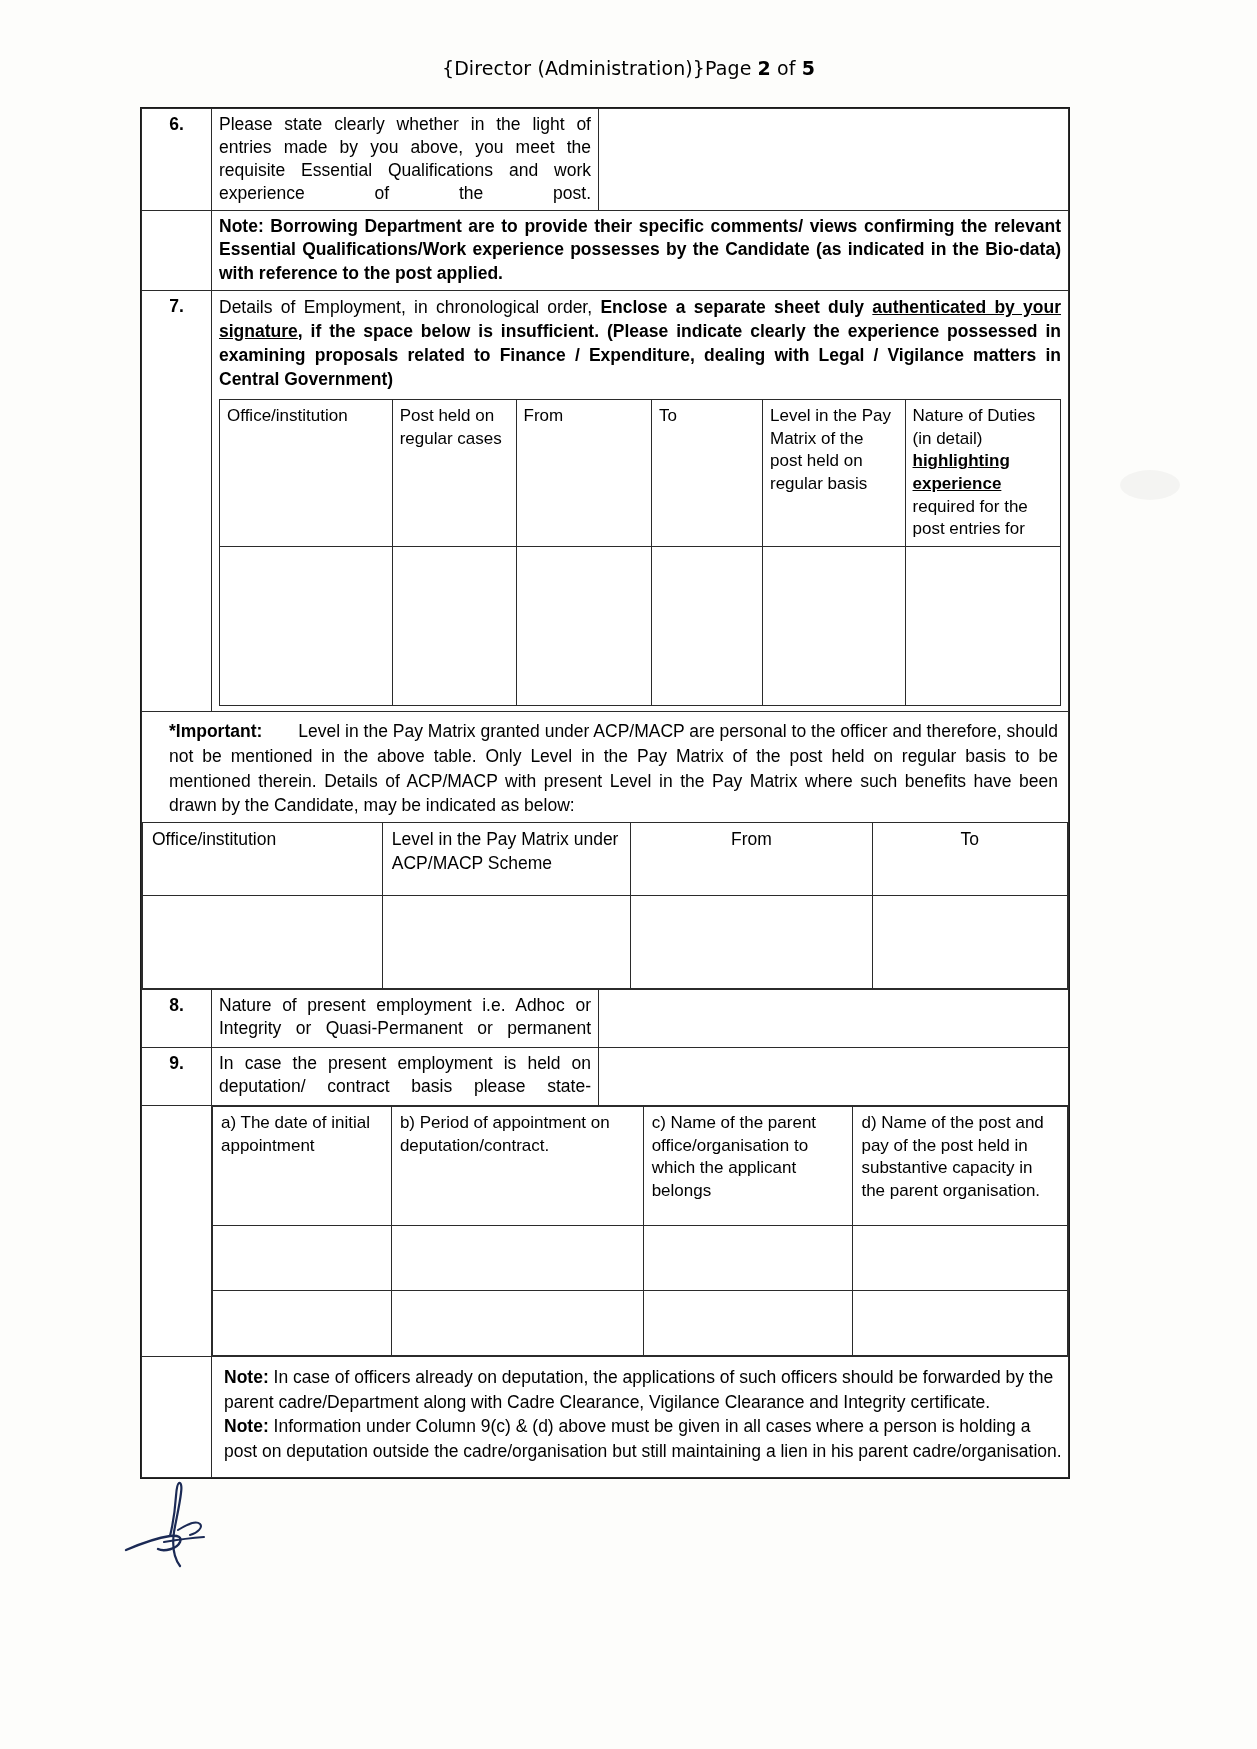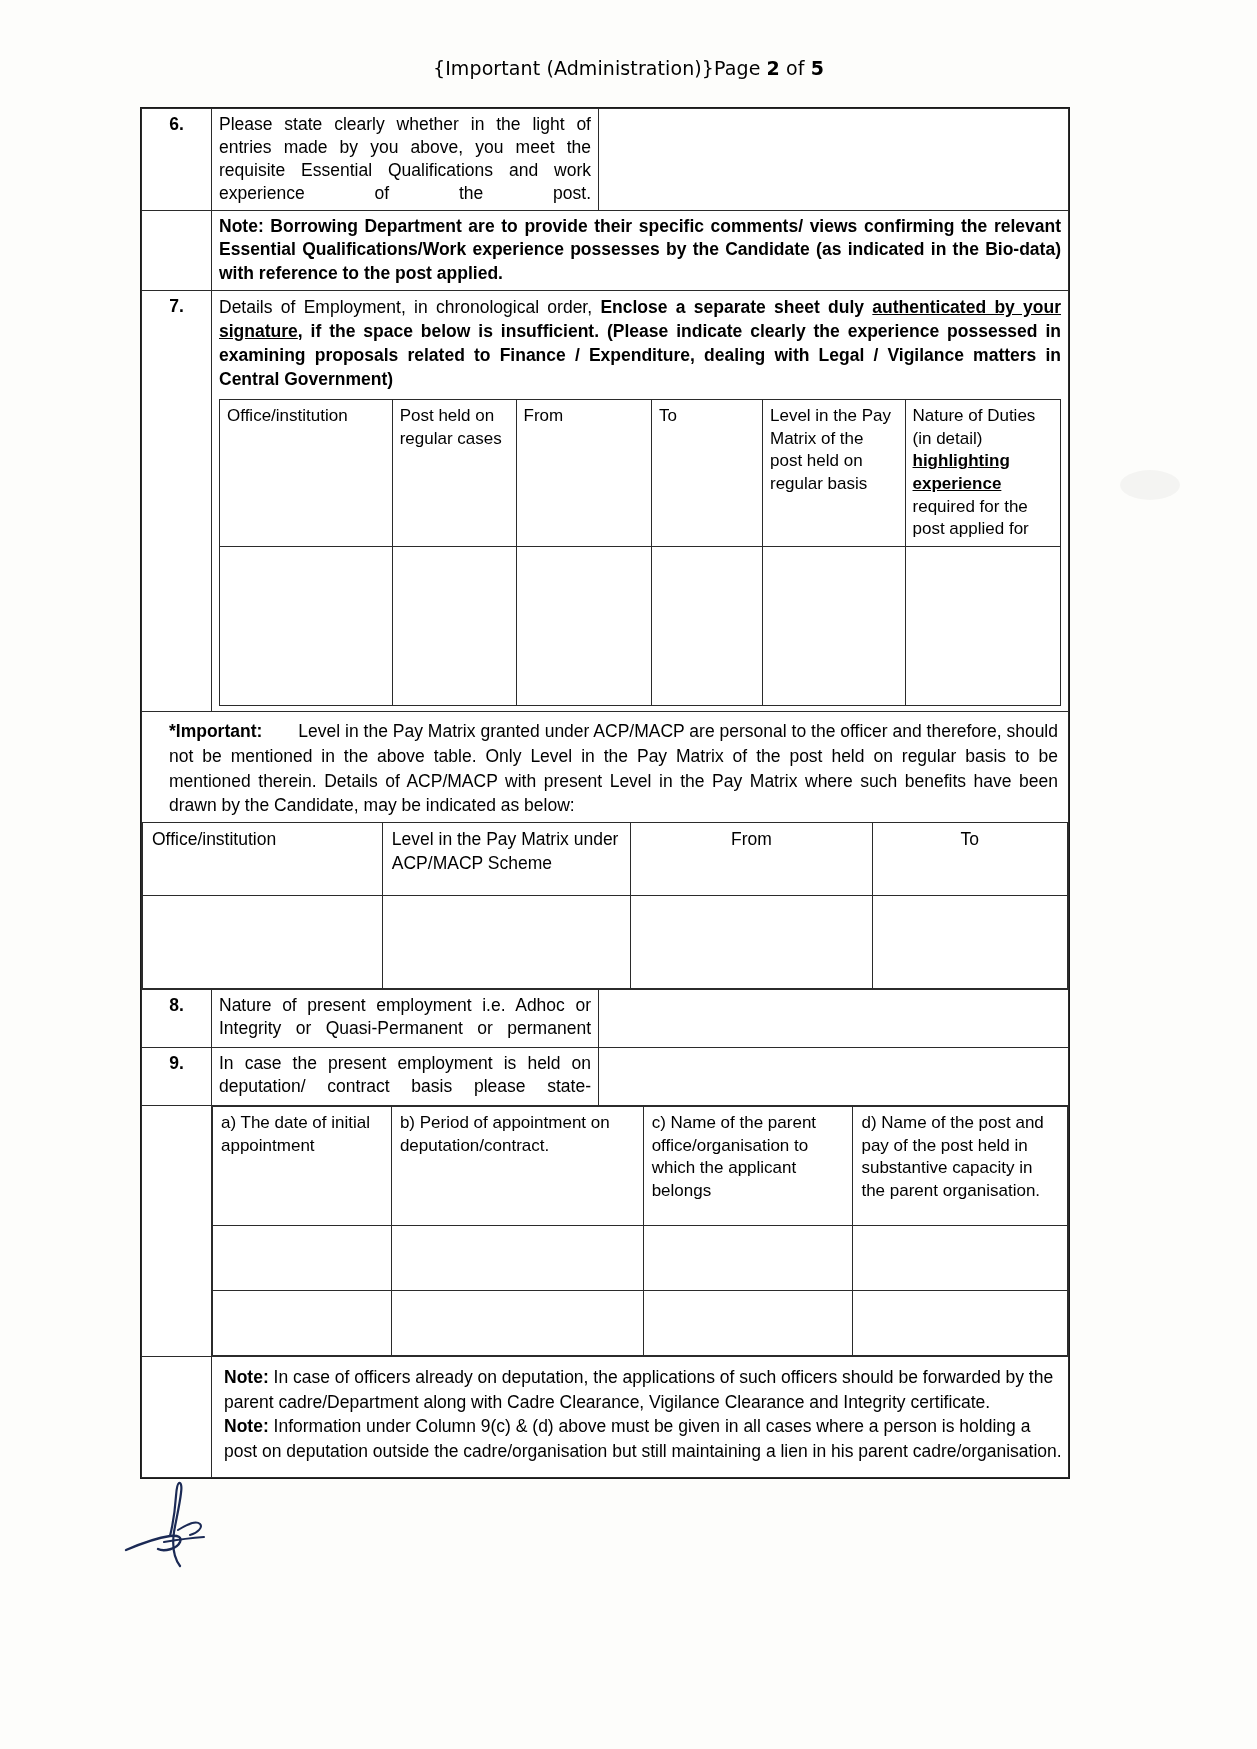--- a/index.html
+++ b/index.html
@@ -188,21 +188,21 @@
 </style>
 </head>
 <body>
 
 <div class="page">
 
   <div class="smudge" style="left:1120px; top:470px; width:60px; height:30px;"></div>
   <div class="smudge" style="left:980px; top:1320px; width:70px; height:24px;"></div>
 
   <div class="page-header">
-    <span>{Important (Administration)}Page </span><span class="pg-num">2</span><span> of </span><span class="pg-num">5</span>
+    <span>{Director (Administration)}Page </span><span class="pg-num">2</span><span> of </span><span class="pg-num">5</span>
   </div>
 
   <div class="form-frame">
     <table class="grid">
 
       <tbody>
           <tr>
         <td class="num-cell">6.</td>
         <td class="justify" style="height:92px;">Please state clearly whether in the light of entries made by you above, you meet the requisite Essential Qualifications and work experience of the post.</td>
         <td class="ans-col"></td>
@@ -219,21 +219,21 @@
           <div class="justify-last-left" style="font-size:17.5px; line-height:1.38;"><span>Details of Employment, in chronological order, </span><span class="b">Enclose a separate sheet duly </span><span class="b u">authenticated by your signature</span><span class="b">, if the space below is insufficient. (Please indicate clearly the experience possessed in examining proposals related to Finance / Expenditure, dealing with Legal / Vigilance matters in Central Government)</span></div>
 
           <table class="sub">
             <tbody>
                   <tr class="sub-head">
               <td class="emp-c1">Office/institution</td>
               <td class="emp-c2">Post held on regular cases</td>
               <td class="emp-c3">From</td>
               <td class="emp-c4">To</td>
               <td class="emp-c5">Level in the Pay Matrix of the post held on regular basis</td>
-              <td class="emp-c6"><span>Nature of Duties (in detail) </span><span class="b u">highlighting experience</span><span> required for the post applied for</span></td>
+              <td class="emp-c6"><span>Nature of Duties (in detail) </span><span class="b u">highlighting experience</span><span> required for the post entries for</span></td>
             </tr>
             <tr class="sub-blank">
               <td></td>
               <td></td>
               <td></td>
               <td></td>
               <td></td>
               <td></td>
             </tr>
           </tbody>

